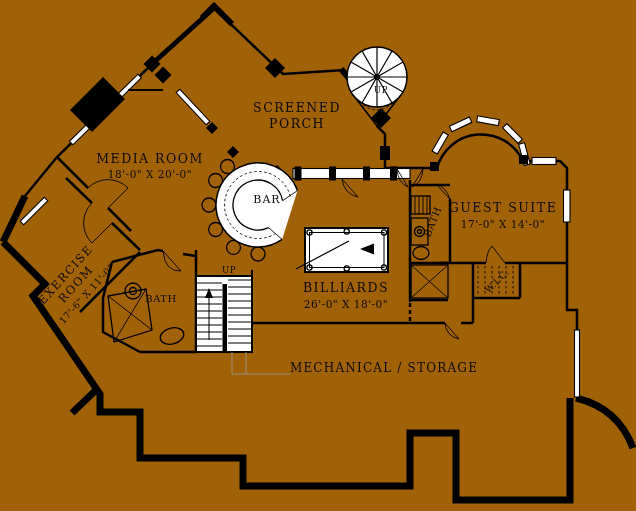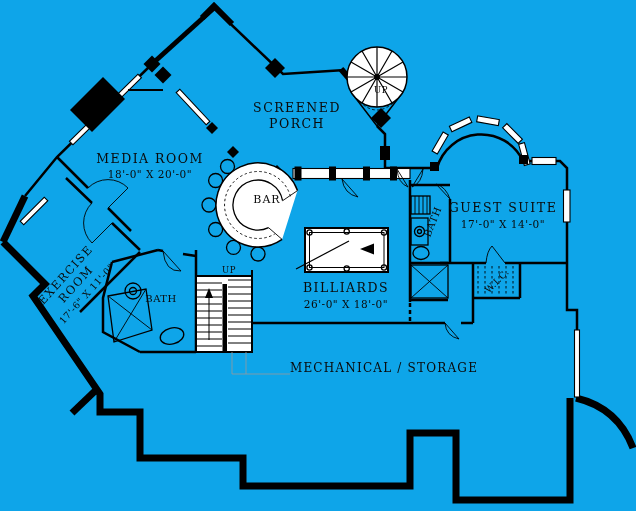--- a/index.html
+++ b/index.html
@@ -1,16 +1,16 @@
 <!DOCTYPE html>
 <html><head>
 <meta charset="utf-8">
 <style>
   html,body{margin:0;padding:0;background:#fff;}
-  .plan-wrap{width:636px;height:511px;background:#0ea5e9;position:relative;overflow:hidden;}
+  .plan-wrap{width:636px;height:511px;background:#a16207;position:relative;overflow:hidden;}
   svg{display:block;}
   text{font-family:"DejaVu Serif","Liberation Serif",serif;fill:#0a0a0a;}
   .room-name{font-size:12.5px;letter-spacing:1.5px;}
   .room-dims{font-size:10.5px;letter-spacing:.5px;}
   .small-label{font-size:9.5px;letter-spacing:.5px;}
   .up-label{font-size:8.5px;letter-spacing:.5px;}
   .wall{stroke:#000;fill:none;}
   .w25{stroke-width:2.5;}
   .w2{stroke-width:2;}
   .thick{stroke-width:7;}

